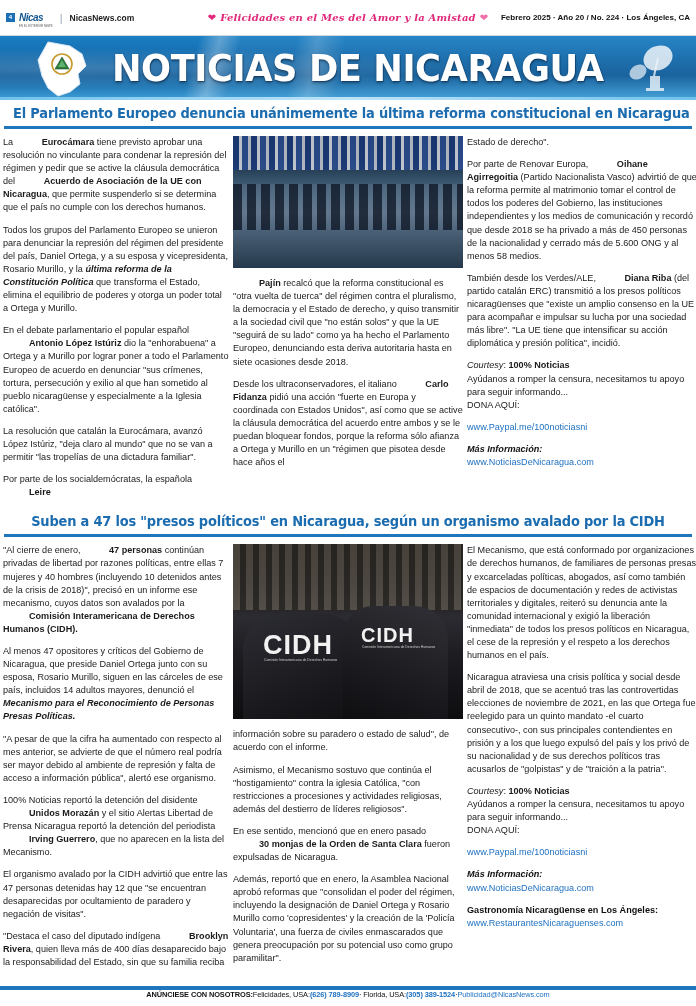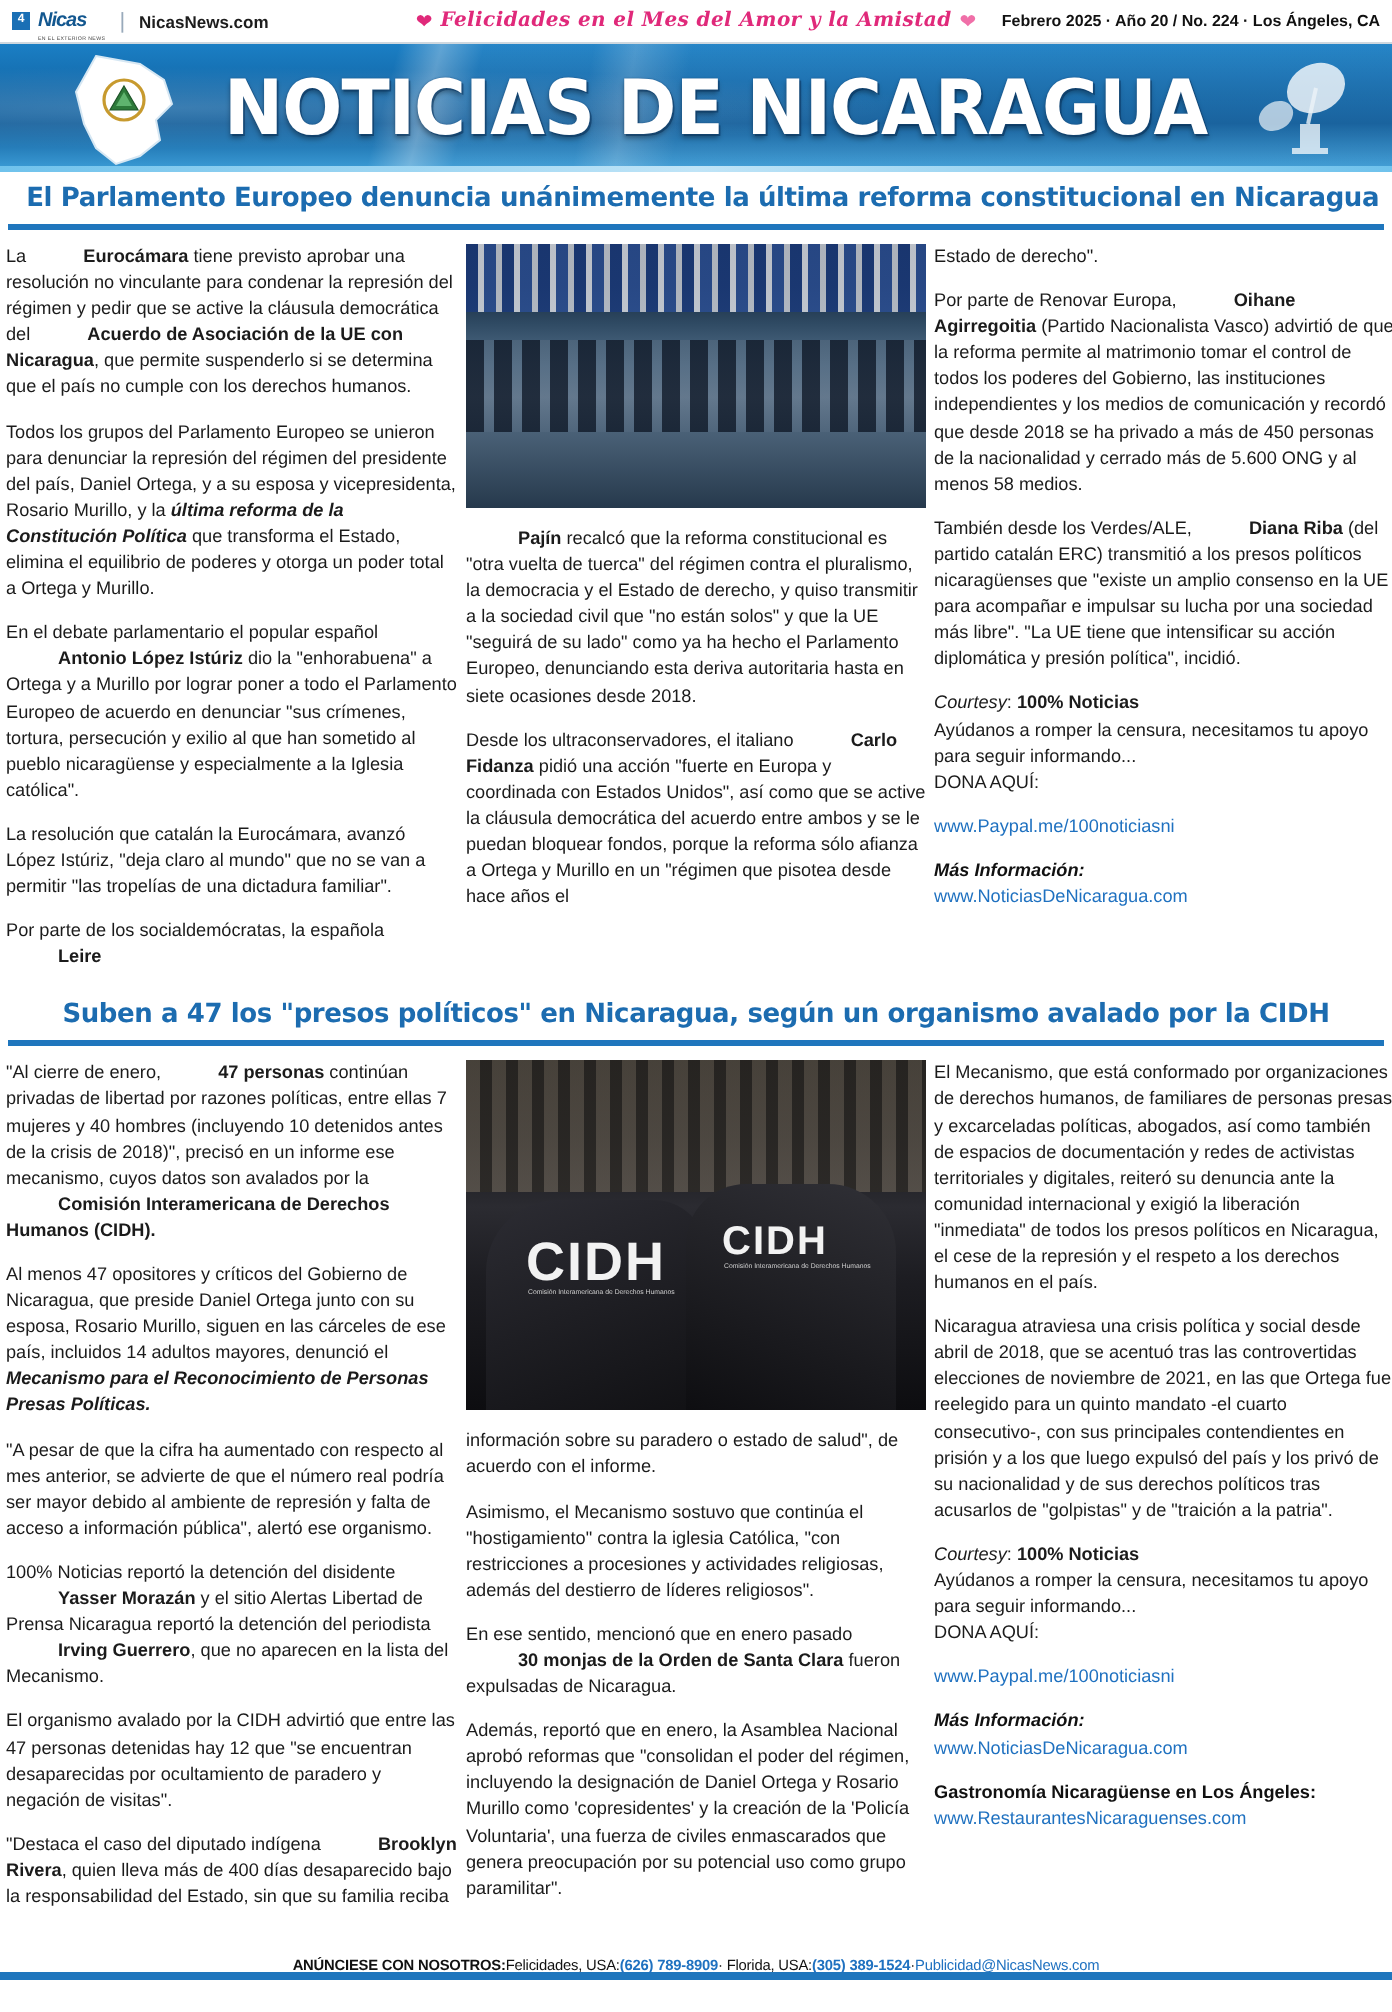--- a/index.html
+++ b/index.html
@@ -6,21 +6,21 @@
   html, body {
     width: 696px; height: 1006px;
     background: #ffffff;
     font-family: "Liberation Sans", sans-serif;
     overflow: hidden;
   }
   .page { position: relative; width: 696px; height: 1006px; background: #fff; }
 
   
   .topbar {
-    height: 22px; display: flex; align-items: center;
+    height: 36px; display: flex; align-items: center;
     padding: 0 6px; position: relative;
     border-bottom: 1px solid #cfd8df;
   }
   .brandblock { display: flex; align-items: center; gap: 4px; flex: 0 0 auto; }
   .brand-badge {
     width: 9px; height: 9px; background: #1a6fb5; color:#fff;
     font-size: 6px; line-height: 9px; text-align: center; font-weight: bold;
   }
   .brand-nicas {
     font-size: 10px; font-weight: bold; font-style: italic;
@@ -165,21 +165,21 @@
   }
   .sublabel {
     font-size: 9.1px; line-height: 13.1px; font-style: italic; font-weight: bold;
     color:#111; margin-bottom: 0px;
   }
   .sublabel.plain { font-style: normal; }
 
   
   .footer-rule { position:absolute; left:0; right:0; bottom: 16px; height: 4px; background:#1f76bd; }
   .footer {
-    position:absolute; left:0; right:0; bottom:16px; height:16px;
+    position:absolute; left:0; right:0; bottom:4px; height:16px;
     display:flex; align-items:center; justify-content:center;
     font-size: 7.4px; color:#111; letter-spacing: -0.1px;
   }
   .footer b { font-weight: bold; }
   .footer .blue { color:#1f71c0; }
 </style>
 </head>
 <body>
 
 <div class="page">
@@ -260,21 +260,21 @@
   </div>
 
   <div class="headline">Suben a 47 los "presos políticos" en Nicaragua, según un organismo avalado por la CIDH</div>
   <div class="rulebar"></div>
 
   <div class="cols">
     <div class="col">
         <p class="body">"Al cierre de enero, <b>47 personas</b> continúan privadas de libertad por razones políticas, entre ellas 7 mujeres y 40 hombres (incluyendo 10 detenidos antes de la crisis de 2018)", precisó en un informe ese mecanismo, cuyos datos son avalados por la <b>Comisión Interamericana de Derechos Humanos (CIDH).</b></p>
         <p class="body">Al menos 47 opositores y críticos del Gobierno de Nicaragua, que preside Daniel Ortega junto con su esposa, Rosario Murillo, siguen en las cárceles de ese país, incluidos 14 adultos mayores, denunció el <i>Mecanismo para el Reconocimiento de Personas Presas Políticas.</i></p>
         <p class="body">"A pesar de que la cifra ha aumentado con respecto al mes anterior, se advierte de que el número real podría ser mayor debido al ambiente de represión y falta de acceso a información pública", alertó ese organismo.</p>
-        <p class="body">100% Noticias reportó la detención del disidente <b>Yasser Morazán</b> y el sitio Alertas Libertad de Prensa Nicaragua reportó la detención del periodista <b>Irving Guerrero</b>, que no aparecen en la lista del Mecanismo.</p>
+        <p class="body">100% Noticias reportó la detención del disidente <b>Unidos Morazán</b> y el sitio Alertas Libertad de Prensa Nicaragua reportó la detención del periodista <b>Irving Guerrero</b>, que no aparecen en la lista del Mecanismo.</p>
         <p class="body">El organismo avalado por la CIDH advirtió que entre las 47 personas detenidas hay 12 que "se encuentran desaparecidas por ocultamiento de paradero y negación de visitas".</p>
         <p class="body">"Destaca el caso del diputado indígena <b>Brooklyn Rivera</b>, quien lleva más de 400 días desaparecido bajo la responsabilidad del Estado, sin que su familia reciba</p>
       </div>
     <div class="col">
       <div class="photo p2">
         <div class="audience"></div>
         <div class="jkt1"></div>
         <div class="jkt2"></div>
         <div class="cidh1">CIDH</div>
         <div class="subtxt1">Comisión Interamericana de Derechos Humanos</div>

